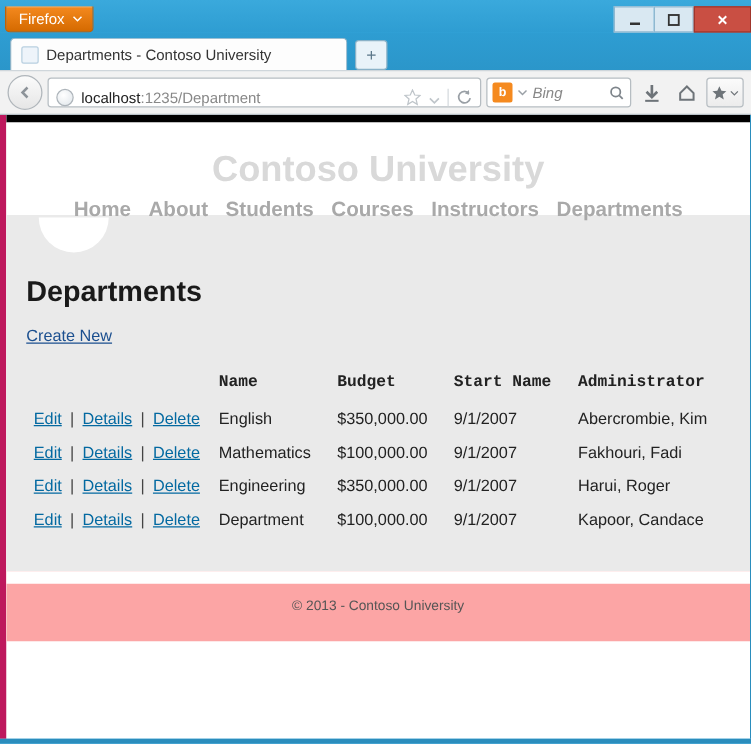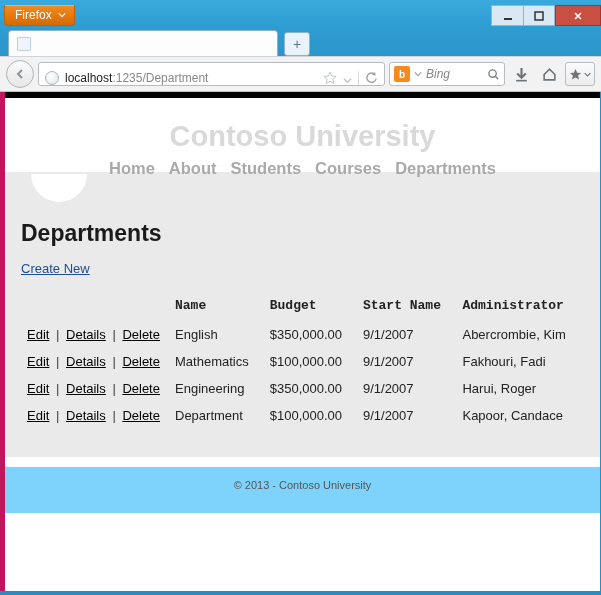--- a/index.html
+++ b/index.html
@@ -198,27 +198,27 @@
   }
   table.data th {
     text-align:left; font-weight:700; color:#222;
     padding: 4px 6px 8px;
     font-family: Liberation Mono, monospace;
   }
   table.data td {
     padding: 6px 6px;
     vertical-align: top;
   }
-  .row-actions a { color:#000000; text-decoration:underline; }
+  .row-actions a { color:#0369a1; text-decoration:underline; }
   .row-actions .sep { color:#444; padding:0 3px; }
   .footer {
     text-align:center;
     font-size:11px;
     color:#555;
-    background:#7dd3fc;
+    background:#fca5a5;
     padding: 12px 0 22px;
     border-top: 10px solid #fff;
   }
   .bottom-border {
     height:4px; background:#2a8dbd;
   }
 </style>
 </head>
 <body>
 
@@ -244,20 +244,21 @@
       <svg viewBox="0 0 10 10">
           <path d="M2 2 L8 8 M8 2 L2 8" stroke="#fff" stroke-width="1.6"></path>
         </svg>
     </div>
   </div>
 </div>
 
 <div class="tabstrip">
   <div class="tab">
     <span class="page-icon"></span>
+    <span>Departments - Contoso University</span>
   </div>
   <div class="newtab">
     <span>+</span>
   </div>
 </div>
 
 <div class="navbar">
   <div class="nav-back">
     <svg viewBox="0 0 12 12" width="12" height="12">
         <path d="M8 2 L4 6 L8 10" fill="none" stroke="#8d9399" stroke-width="2"></path>
@@ -322,20 +323,21 @@
 
 <div class="viewport">
   <div class="topband"></div>
   <div class="page">
     <div class="site-title">Contoso University</div>
     <div class="mainnav">
       <span>Home</span>
       <span>About</span>
       <span>Students</span>
       <span>Courses</span>
+      <span>Instructors</span>
       <span>Departments</span>
     </div>
     <div class="content">
       <div class="avatar-bubble"></div>
       <div class="page-h1">Departments</div>
       <a class="create-link">Create New</a>
       <table class="data">
         <thead>
           <tr>
             <th style="width:148px"></th>

